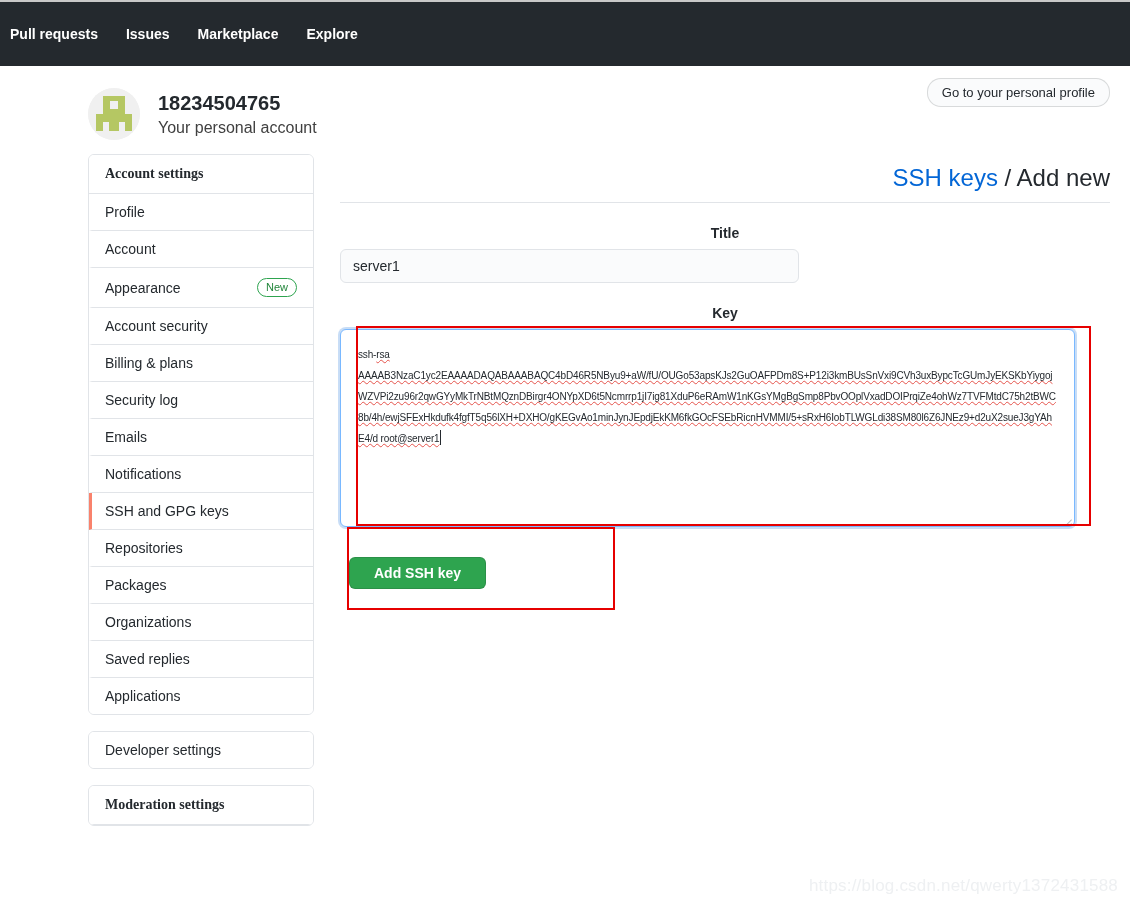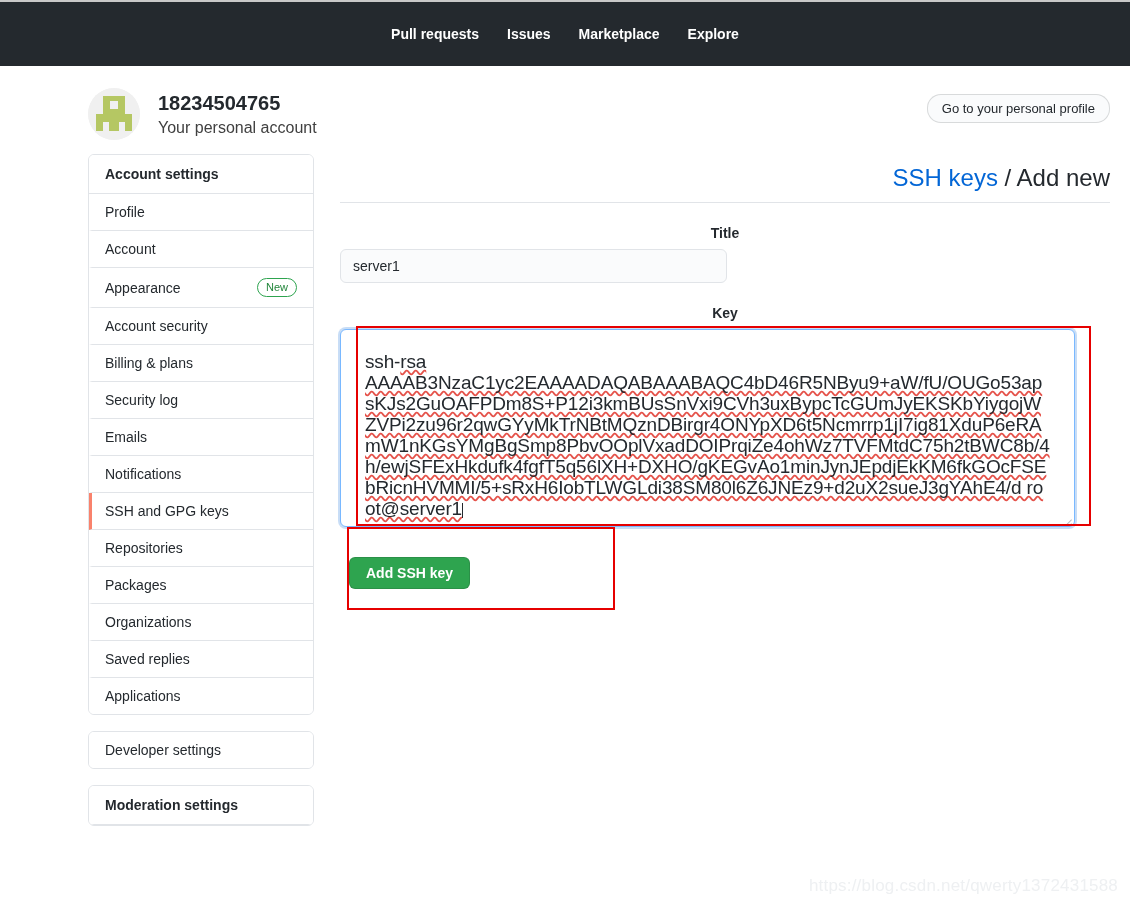--- a/index.html
+++ b/index.html
@@ -14,23 +14,22 @@
     overflow: hidden;
     position: relative;
   }
 
   
   .topbar {
     height: 66px;
     background: #24292e;
     display: flex;
     align-items: center;
-    padding: 0 17px;
+    padding: 0 4px;
     border-top: 2px solid #c8c8c8;
-    justify-content: center;
   }
   .topbar-nav { display: flex; align-items: center; gap: 16px; margin-left: 0; }
   .topbar-link {
     color: #ffffff;
     font-size: 14px;
     font-weight: bold;
     text-decoration: none;
     padding: 4px 6px;
     white-space: nowrap;
   }
@@ -59,21 +58,21 @@
     line-height: 1.25;
   }
   .acct-sub {
     font-size: 16px;
     color: #404040;
     margin-top: 3px;
   }
   .profile-btn {
     position: absolute;
     right: 20px;
-    top: 28px;
+    top: 12px;
     background: #fafbfc;
     border: 1px solid rgba(27,31,35,0.15);
     border-radius: 14px;
     padding: 6px 14px;
     font-size: 13px;
     color: #24292e;
     font-family: "Liberation Sans", sans-serif;
     cursor: pointer;
     white-space: nowrap;
   }
@@ -95,20 +94,21 @@
     overflow: hidden;
   }
   .menu + .menu { margin-top: 16px; }
   .menu-heading {
     padding: 11px 16px;
     font-size: 14px;
     font-weight: bold;
     color: #24292e;
     border-bottom: 1px solid #e1e4e8;
     background: #ffffff;
+    font-family: Liberation Serif, serif;
   }
   .menu-item {
     display: flex;
     align-items: center;
     justify-content: space-between;
     padding: 10px 16px;
     font-size: 14px;
     color: #24292e;
     border-bottom: 1px solid #e1e4e8;
     text-decoration: none;
@@ -151,21 +151,21 @@
 
   .field-label {
     font-size: 14px;
     font-weight: bold;
     color: #24292e;
     margin-top: 22px;
     margin-bottom: 8px;
     text-align: center;
   }
   .title-input {
-    width: 387px;
+    width: 459px;
     height: 34px;
     border: 1px solid #e1e4e8;
     border-radius: 6px;
     background: #fafbfc;
     padding: 6px 12px;
     font-size: 14px;
     font-family: "Liberation Sans", sans-serif;
     color: #24292e;
   }
 
@@ -176,26 +176,26 @@
     height: 198px;
     border: 1px solid #79b8ff;
     border-radius: 6px;
     background: #ffffff;
     box-shadow: 0 0 0 2px rgba(3,102,214,0.22);
     padding: 9px 12px 10px 12px;
     overflow: hidden;
   }
   .key-text {
     font-family: "Liberation Sans", sans-serif;
-    font-size: 19px;
+    font-size: 10px;
     line-height: 21px;
     color: #24292e;
     white-space: pre-wrap;
     word-break: break-all;
-    margin: 12px;
+    margin: 5px;
     letter-spacing: -0.15px;
   }
   .spell { text-decoration: underline wavy #e5534b; text-decoration-skip-ink: none; }
   .caret {
     display: inline-block;
     width: 1px;
     height: 15px;
     background: #24292e;
     vertical-align: -3px;
   }
@@ -228,21 +228,21 @@
   
   .submit-row { margin-top: 30px; padding-left: 9px; }
   .btn-green {
     background: #2ea44f;
     border: 1px solid rgba(27,31,35,0.15);
     border-radius: 6px;
     color: #ffffff;
     font-size: 14px;
     font-weight: bold;
     font-family: "Liberation Sans", sans-serif;
-    padding: 7px 16px;
+    padding: 7px 24px;
     cursor: pointer;
     text-align: center;
   }
 
   
   .watermark {
     position: absolute;
     right: 12px;
     bottom: 6px;
     font-size: 17px;

